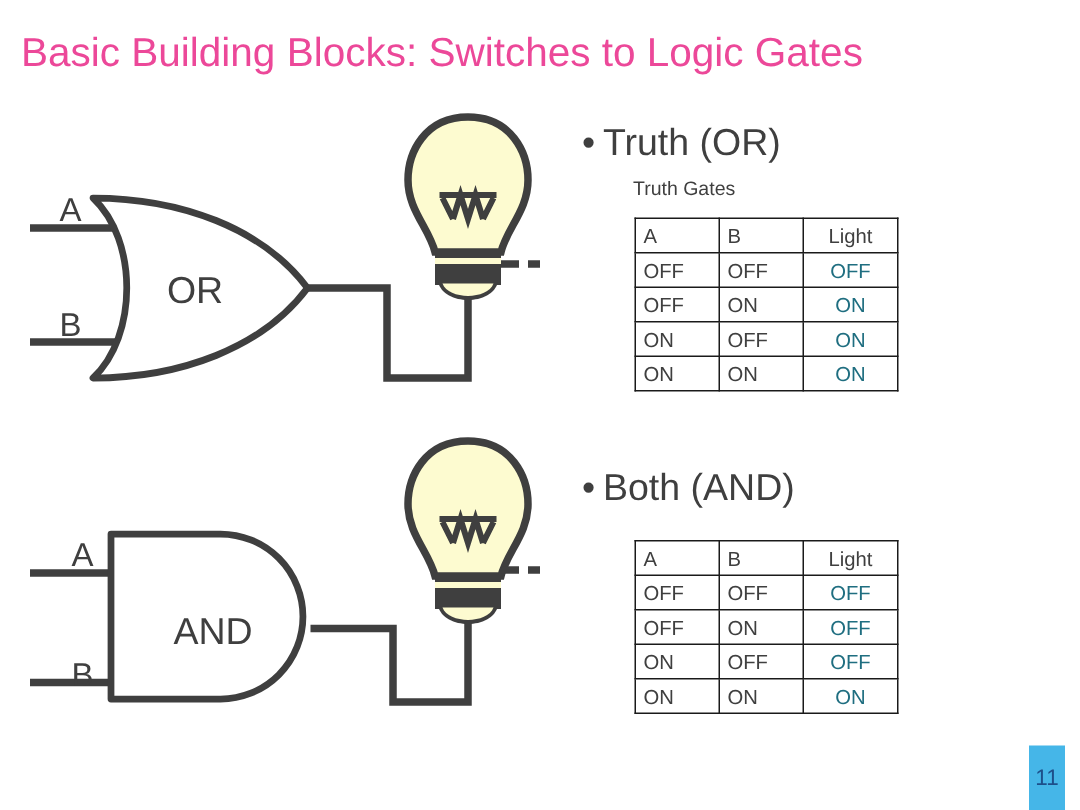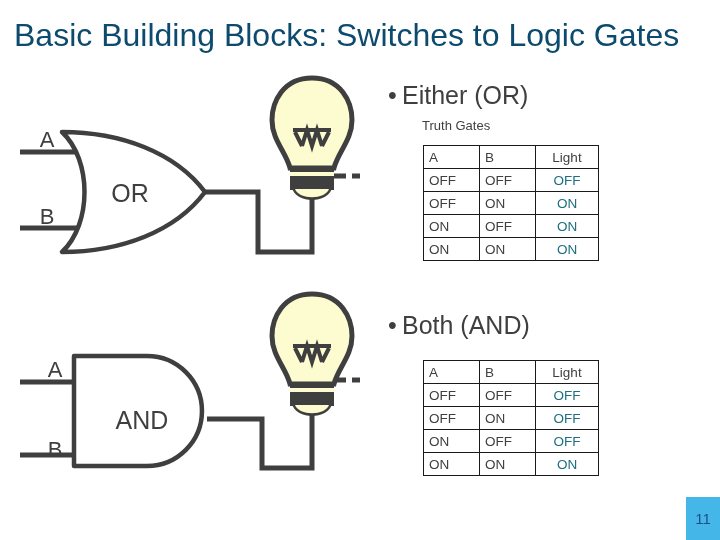--- a/index.html
+++ b/index.html
@@ -15,23 +15,23 @@
     font-family: "Liberation Sans", sans-serif;
     color: #3a3a3a;
   }
 
   
   #slide-title {
     position: absolute;
     left: 14px;
     top: 20px;
     width: 692px;
-    font-size: 32px;
+    font-size: 27px;
     line-height: 30px;
-    color: #0c4a6e;
+    color: #ec4899;
     white-space: nowrap;
   }
 
   
   .bullet-heading {
     position: absolute;
     font-size: 25px;
     line-height: 30px;
     color: #3f3f3f;
     white-space: nowrap;
@@ -135,37 +135,37 @@
     stroke: #3f3f3f;
     stroke-width: 5;
     fill: none;
   }
 
   
   #page-number-badge {
     position: absolute;
     left: 686px;
     top: 497px;
-    width: 34px;
+    width: 24px;
     height: 43px;
     background: #45b6e8;
     color: #1d4f8a;
     font-size: 15px;
     display: flex;
     align-items: center;
     justify-content: center;
   }
 </style>
 </head>
 <body>
 
 <div id="slide-title">Basic Building Blocks: Switches to Logic Gates</div>
 
 <div class="bullet-heading" id="heading-or">
-  <span class="bullet-dot">•</span><span>Either (OR)</span>
+  <span class="bullet-dot">•</span><span>Truth (OR)</span>
 </div>
 
 <div id="truth-table-caption">Truth Gates</div>
 
 <div class="bullet-heading" id="heading-and">
   <span class="bullet-dot">•</span><span>Both (AND)</span>
 </div>
 
 <table class="truth-table" id="truth-table-or">
   <tbody>

